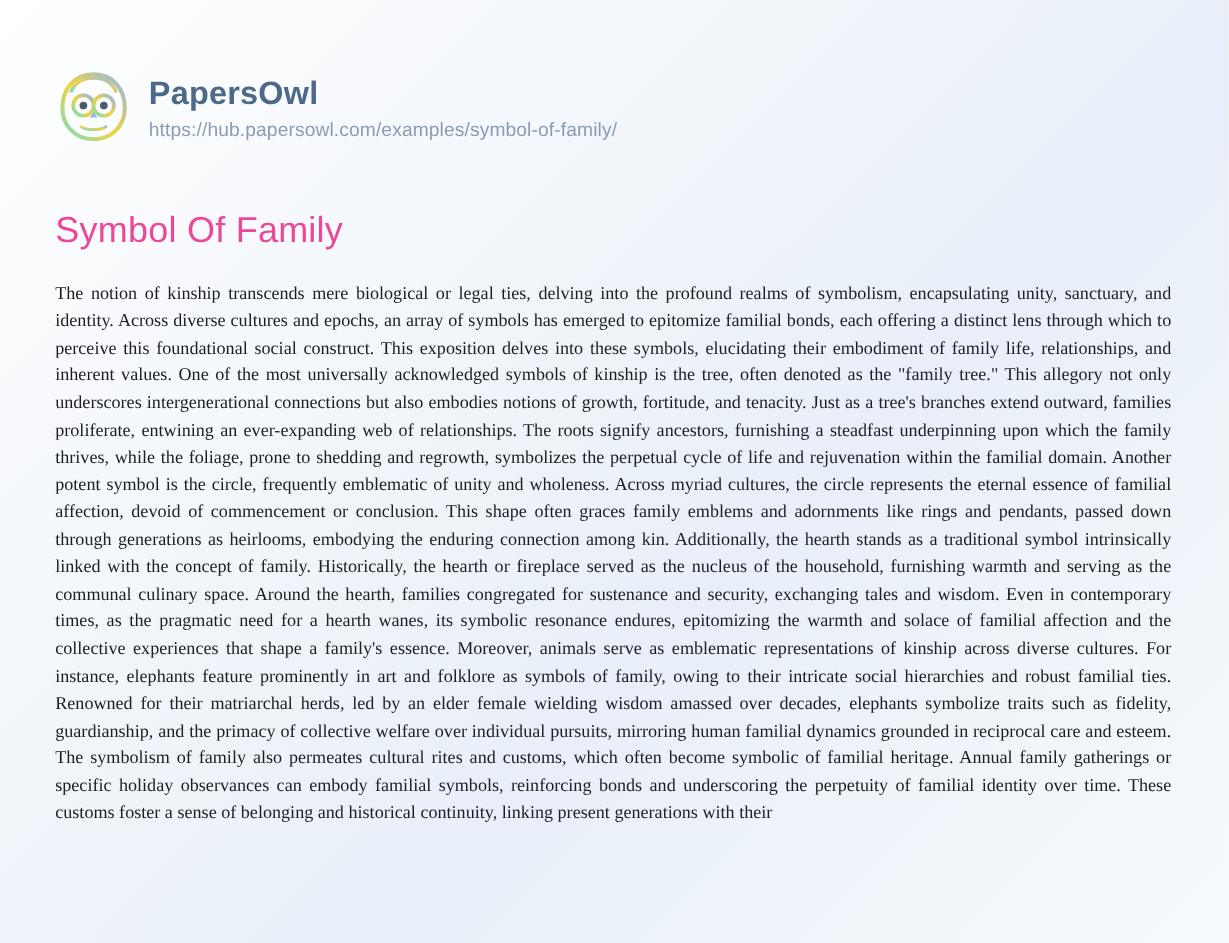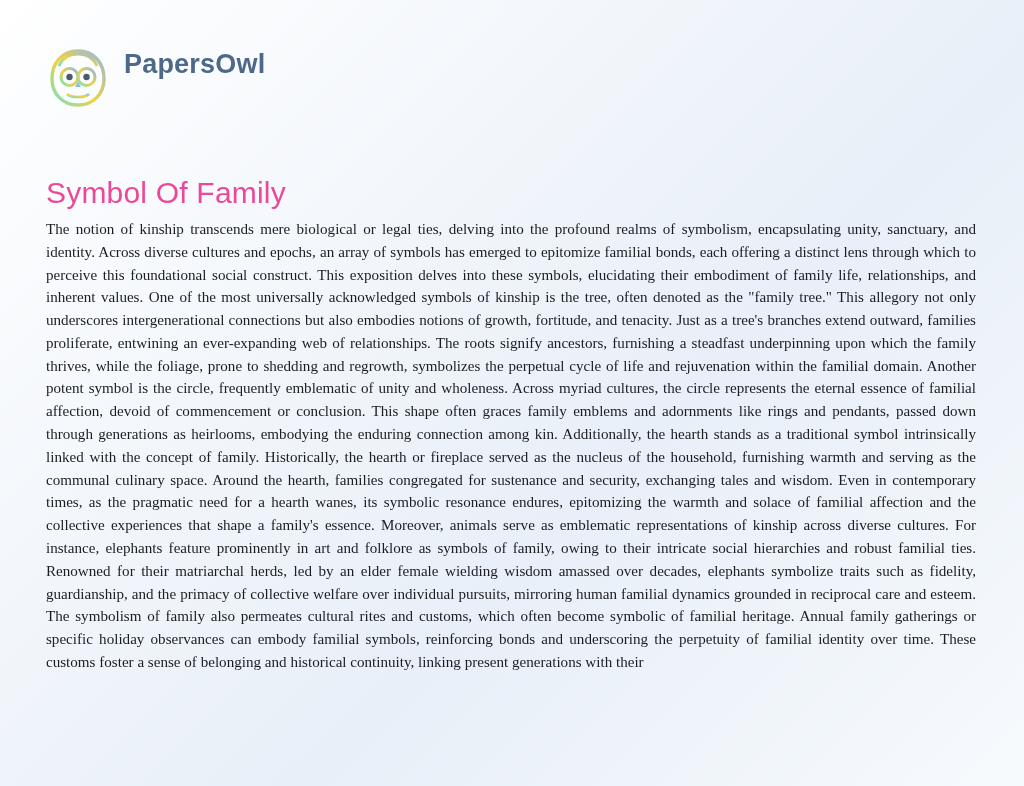--- a/index.html
+++ b/index.html
@@ -15,21 +15,21 @@
   }
   .page {
     position: relative;
     width: 1024px;
     height: 786px;
     box-sizing: border-box;
     padding: 46px 46px 0 46px;
   }
   .header {
     display: flex;
-    align-items: flex-start;
+    align-items: center;
     gap: 14px;
     height: 86px;
   }
   .logo {
     width: 64px;
     height: 64px;
     flex: 0 0 64px;
     position: relative;
   }
   .brand-block {
@@ -57,21 +57,21 @@
   }
   .title {
     font-family: "Liberation Sans", sans-serif;
     font-size: 30px;
     font-weight: 400;
     color: #ec4899;
     margin: 44px 0 0 0;
     letter-spacing: 0.2px;
   }
   .article {
-    margin-top: 8px;
+    margin-top: 24px;
     font-family: "Liberation Serif", serif;
     font-size: 15.1px;
     line-height: 1.51;
     color: #1b1d20;
     text-align: justify;
     width: 930px;
   }
   .article p {
     margin: 0;
   }
@@ -96,20 +96,21 @@
         <circle cx="23.5" cy="31" r="8.5" fill="none" stroke="url(#owlgrad)" stroke-width="3"></circle>
         <circle cx="40.5" cy="31" r="8.5" fill="none" stroke="url(#owlgrad)" stroke-width="3"></circle>
         <circle cx="23.5" cy="31" r="3.2" fill="#4a5b6e"></circle>
         <circle cx="40.5" cy="31" r="3.2" fill="#4a5b6e"></circle>
         <path d="M32 36 L29 41 L35 41 Z" fill="#8fb8e8"></path>
         <path d="M21 48 C25 52 39 52 43 48" fill="none" stroke="url(#owlgrad)" stroke-width="2.6"></path>
       </svg>
     </div>
     <div class="brand-block">
       <div class="brand-name">PapersOwl</div>
+      <div class="brand-url">https://hub.papersowl.com/examples/symbol-of-family/</div>
     </div>
   </div>
 
   <h1 class="title">Symbol Of Family</h1>
 
   <div class="article">
     <p>The notion of kinship transcends mere biological or legal ties, delving into the profound realms of symbolism, encapsulating unity, sanctuary, and identity. Across diverse cultures and epochs, an array of symbols has emerged to epitomize familial bonds, each offering a distinct lens through which to perceive this foundational social construct. This exposition delves into these symbols, elucidating their embodiment of family life, relationships, and inherent values. One of the most universally acknowledged symbols of kinship is the tree, often denoted as the "family tree." This allegory not only underscores intergenerational connections but also embodies notions of growth, fortitude, and tenacity. Just as a tree's branches extend outward, families proliferate, entwining an ever-expanding web of relationships. The roots signify ancestors, furnishing a steadfast underpinning upon which the family thrives, while the foliage, prone to shedding and regrowth, symbolizes the perpetual cycle of life and rejuvenation within the familial domain. Another potent symbol is the circle, frequently emblematic of unity and wholeness. Across myriad cultures, the circle represents the eternal essence of familial affection, devoid of commencement or conclusion. This shape often graces family emblems and adornments like rings and pendants, passed down through generations as heirlooms, embodying the enduring connection among kin. Additionally, the hearth stands as a traditional symbol intrinsically linked with the concept of family. Historically, the hearth or fireplace served as the nucleus of the household, furnishing warmth and serving as the communal culinary space. Around the hearth, families congregated for sustenance and security, exchanging tales and wisdom. Even in contemporary times, as the pragmatic need for a hearth wanes, its symbolic resonance endures, epitomizing the warmth and solace of familial affection and the collective experiences that shape a family's essence. Moreover, animals serve as emblematic representations of kinship across diverse cultures. For instance, elephants feature prominently in art and folklore as symbols of family, owing to their intricate social hierarchies and robust familial ties. Renowned for their matriarchal herds, led by an elder female wielding wisdom amassed over decades, elephants symbolize traits such as fidelity, guardianship, and the primacy of collective welfare over individual pursuits, mirroring human familial dynamics grounded in reciprocal care and esteem. The symbolism of family also permeates cultural rites and customs, which often become symbolic of familial heritage. Annual family gatherings or specific holiday observances can embody familial symbols, reinforcing bonds and underscoring the perpetuity of familial identity over time. These customs foster a sense of belonging and historical continuity, linking present generations with their</p>
   </div>
 
 </div>

